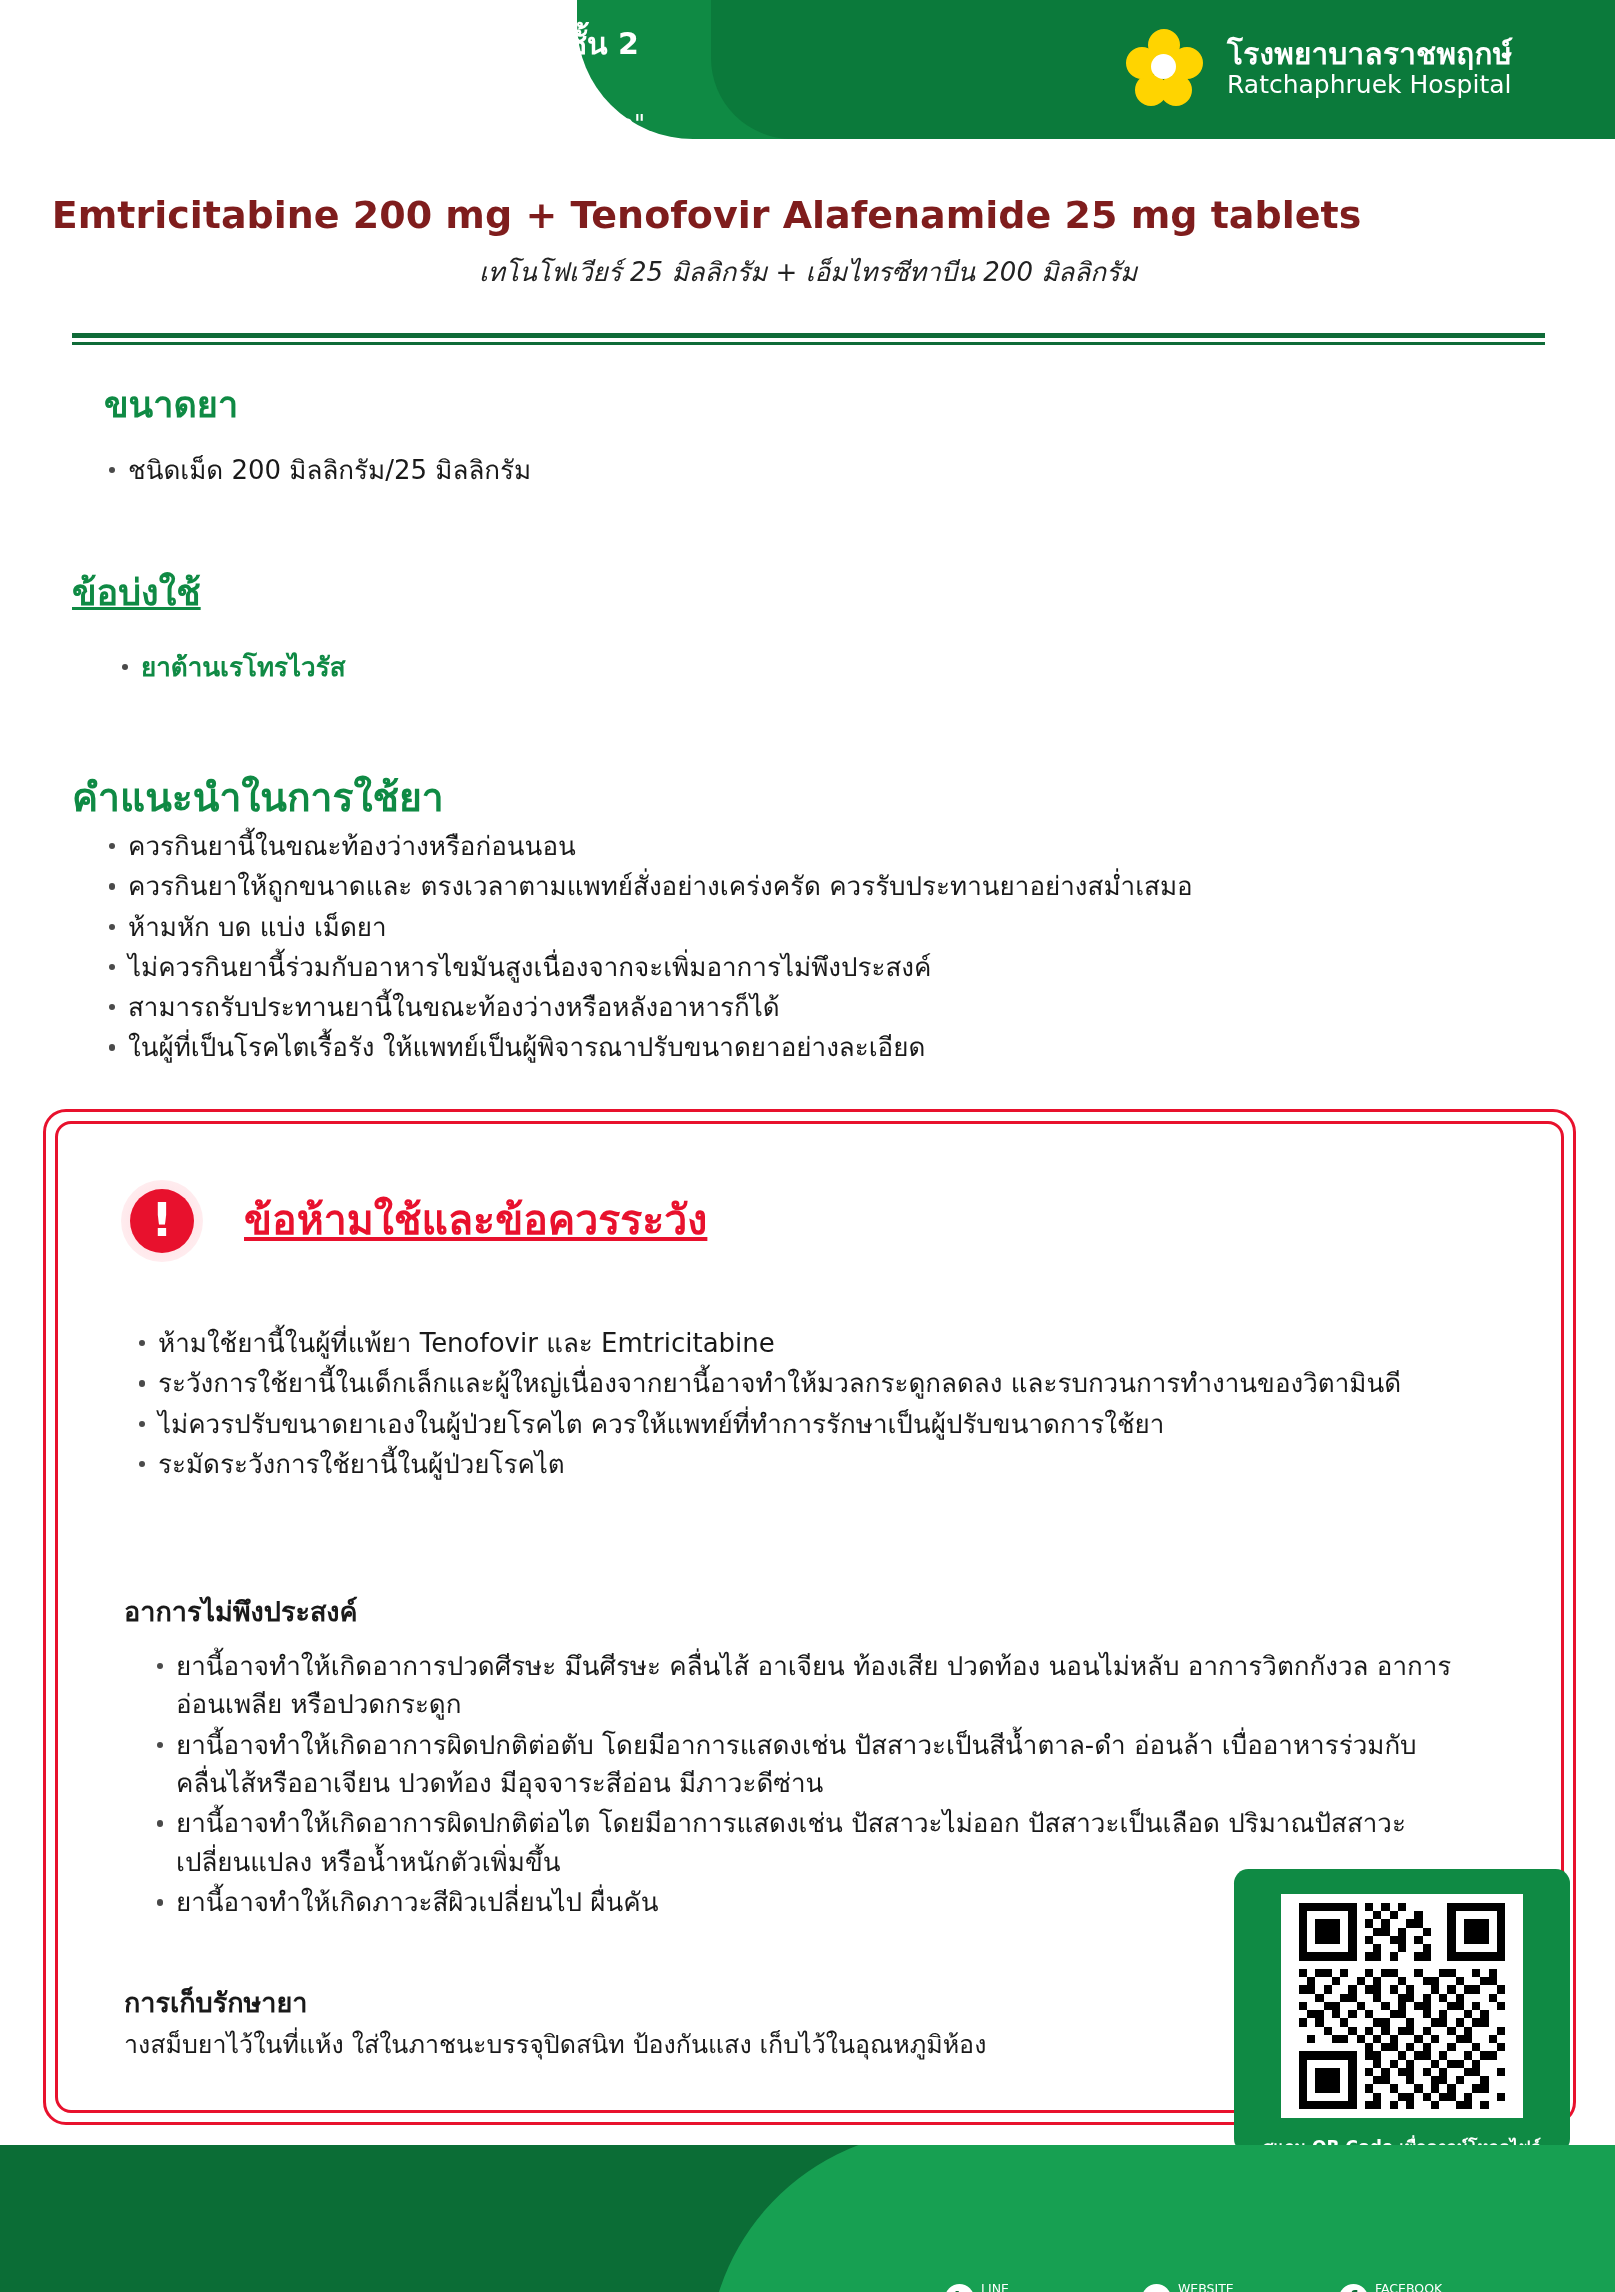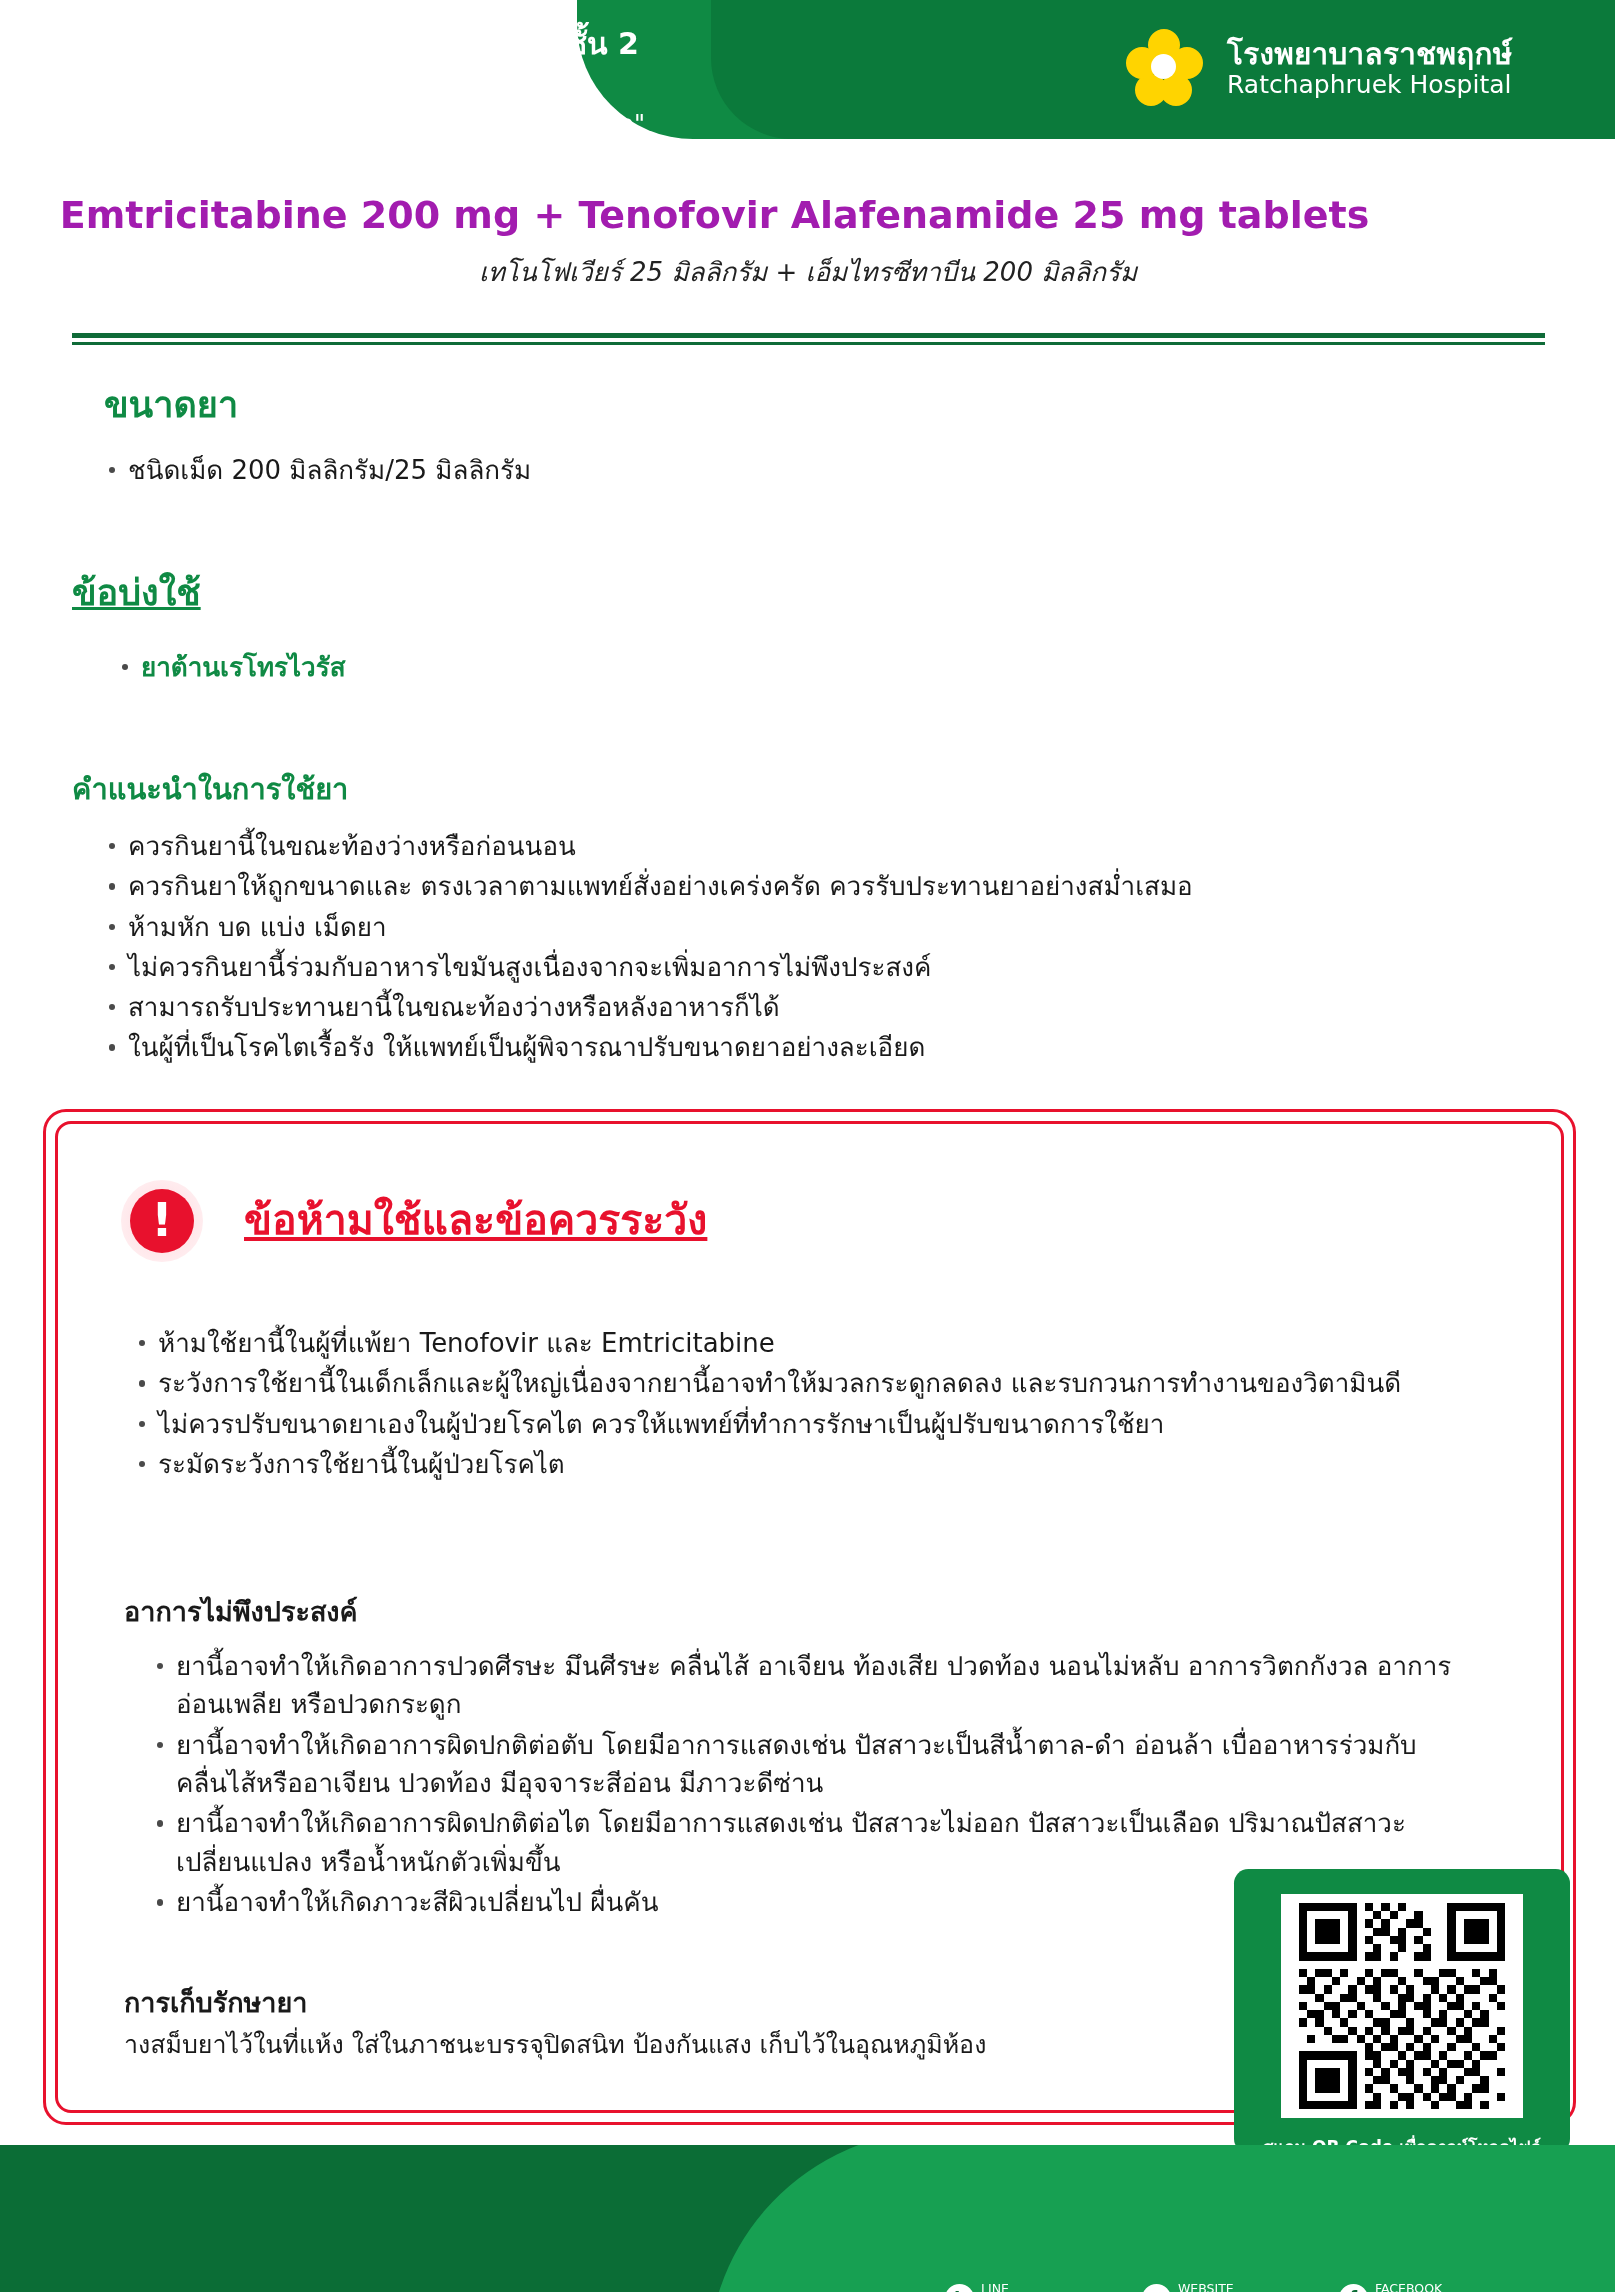--- a/index.html
+++ b/index.html
@@ -88,24 +88,24 @@
     top: 70px;
     left: 1227px;
     color: #ffffff;
     font-size: 25px;
   }
 
   
   .title-main {
     position: absolute;
     top: 193px;
-    left: 8px;
+    left: 0;
     width: 1413px;
     text-align: center;
-    color: #a21caf;
+    color: #7f1d1d;
     font-size: 38px;
     font-weight: bold;
   }
   .title-sub {
     position: absolute;
     top: 251px;
     left: 0;
     width: 1616px;
     text-align: center;
     color: #222222;
@@ -130,21 +130,21 @@
   }
 
   
   .sec-head {
     position: absolute;
     color: #0f8a44;
     font-weight: bold;
   }
   .sec-head.h1 { font-size: 36px; margin-left: 32px; }
   .sec-head.h2 { font-size: 36px; text-decoration: underline; }
-  .sec-head.h3 { font-size: 29px; }
+  .sec-head.h3 { font-size: 39px; }
 
   ul.bullets {
     position: absolute;
     margin: 12px;
     padding: 0;
     list-style: none;
   }
   ul.bullets li {
     position: relative;
     padding-left: 30px;

